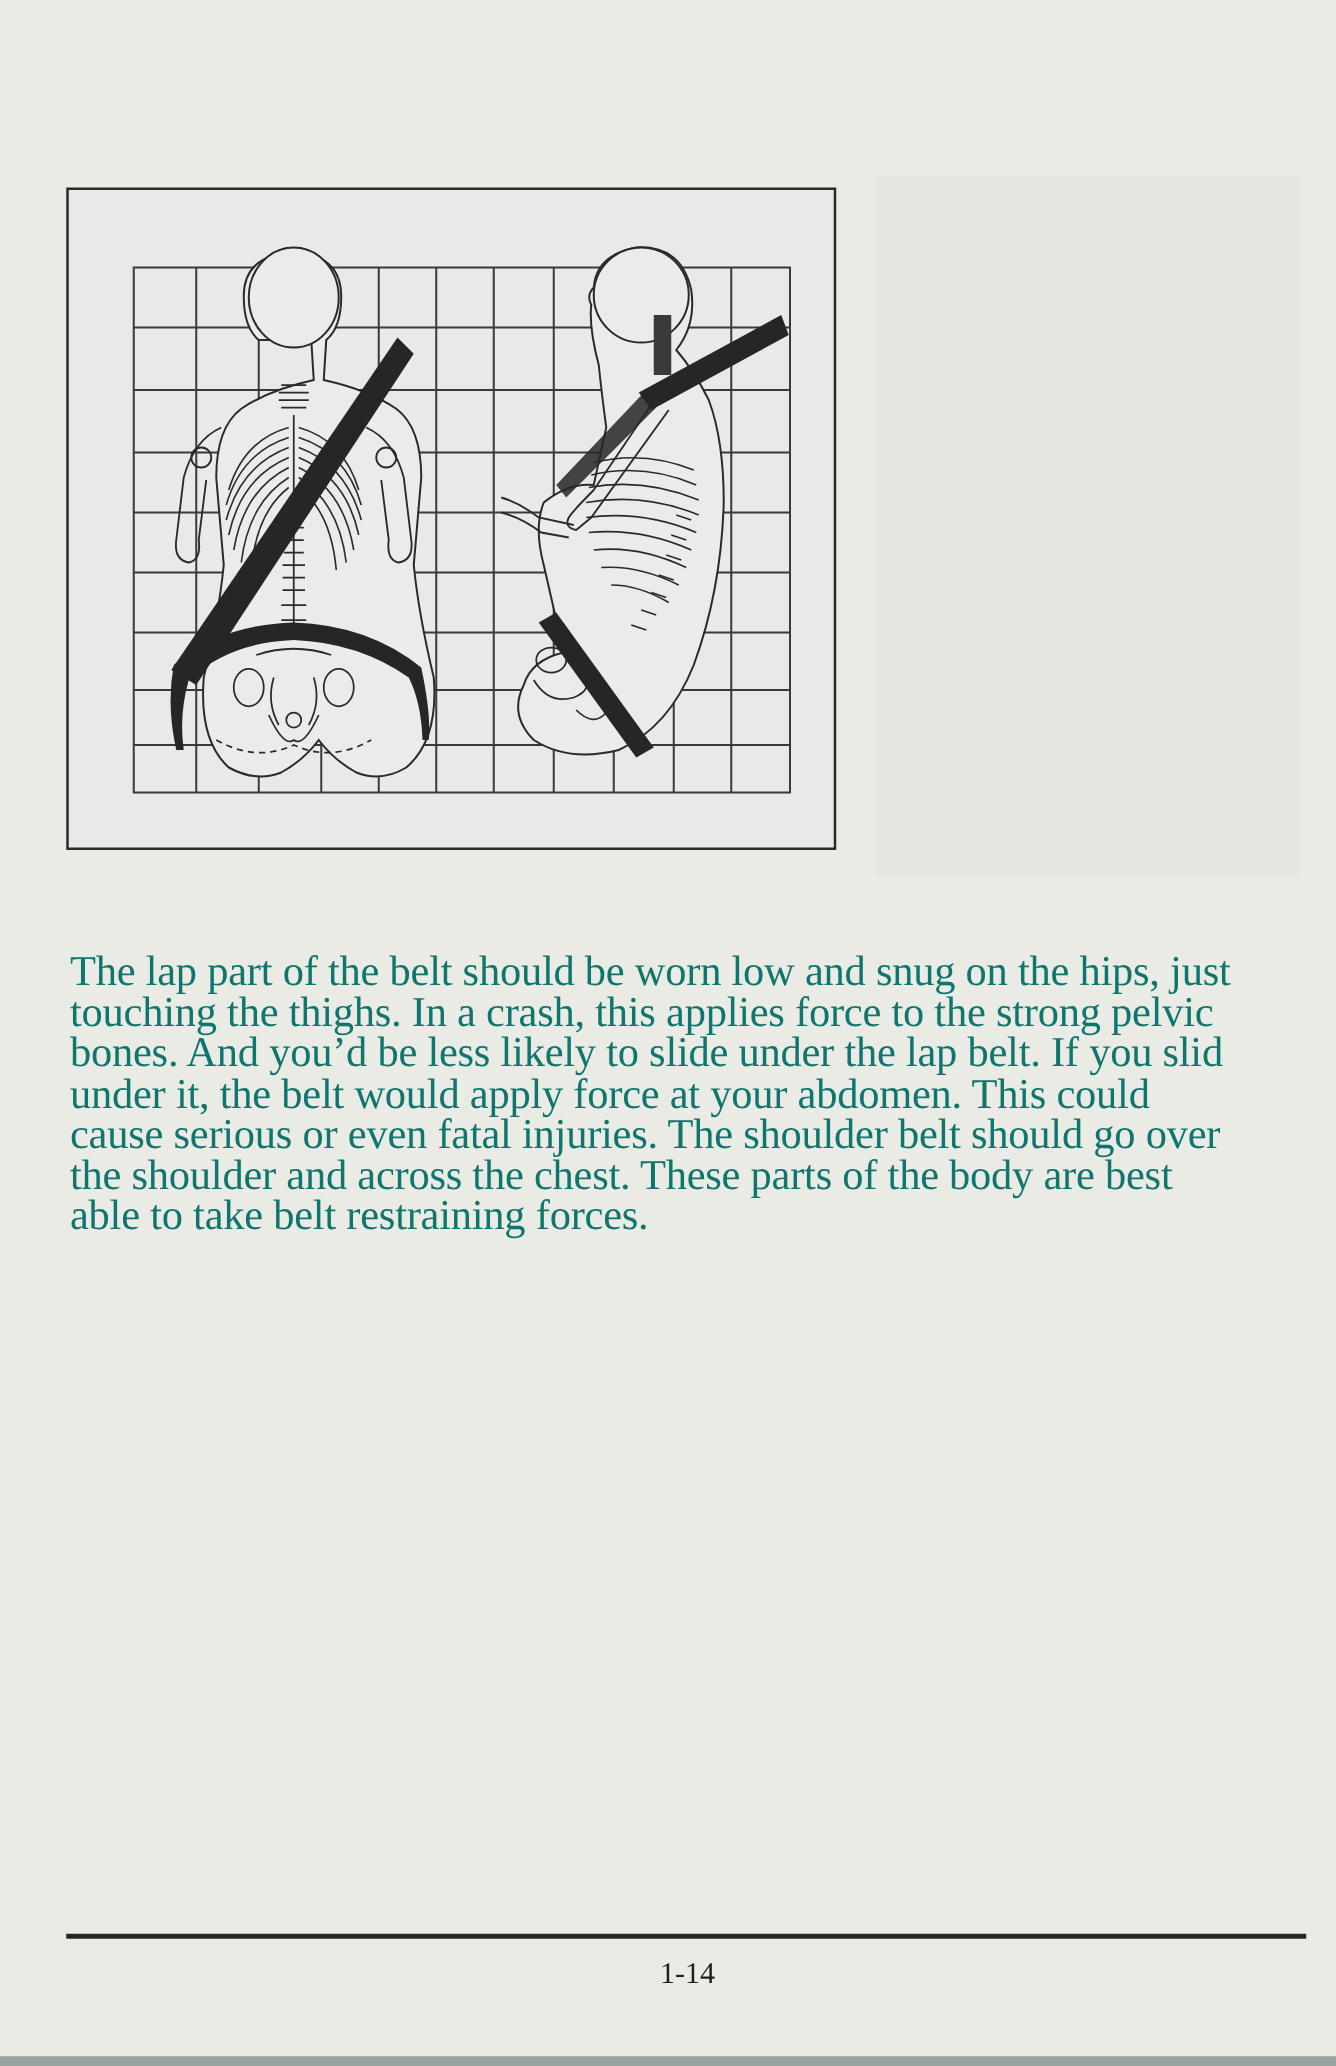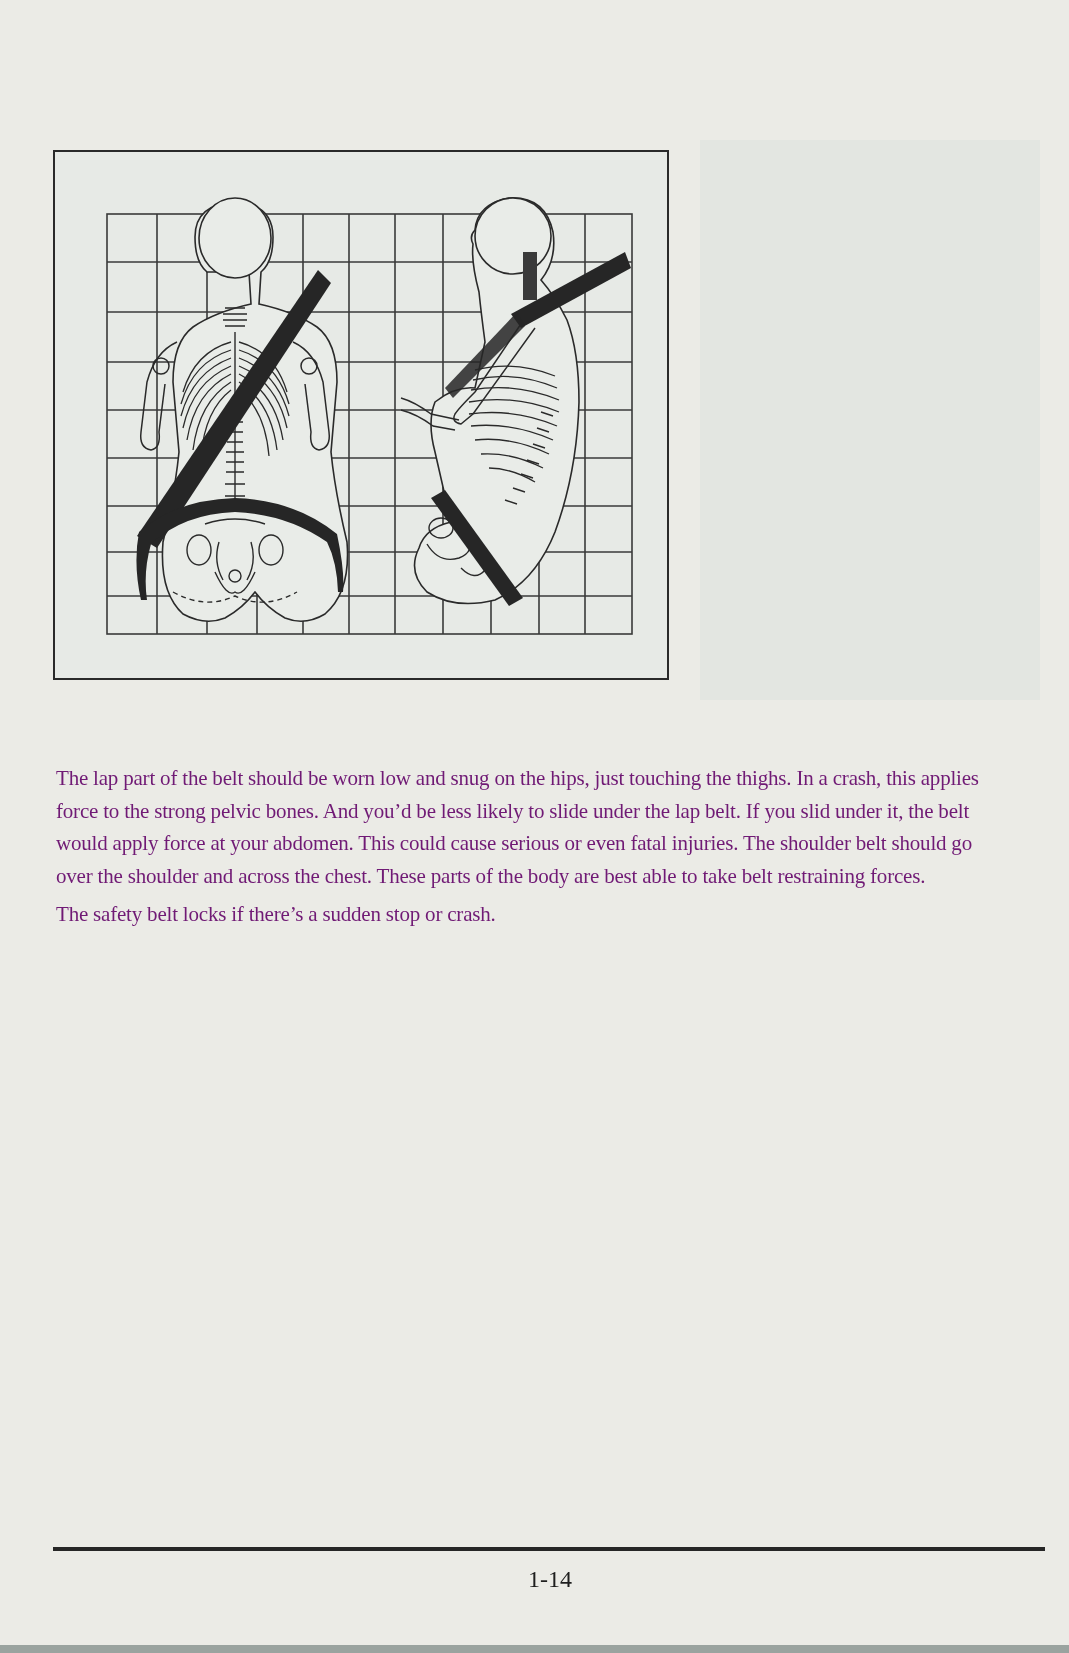--- a/index.html
+++ b/index.html
@@ -38,24 +38,24 @@
       top: 0;
     }
     .body-text {
       position: absolute;
       left: 56px;
       top: 762px;
       width: 940px;
     }
     .para {
       margin: 0 0 6px 0;
-      font-size: 21px;
+      font-size: 34px;
       line-height: 32.5px;
       letter-spacing: -0.2px;
-      color: #701a75;
+      color: #0f766e;
     }
     .footer-rule {
       position: absolute;
       left: 53px;
       top: 1547px;
       width: 992px;
       height: 4px;
       background: #262626;
     }
     .page-number {
@@ -200,18 +200,17 @@
       <path d="M570 100 L576 116 L466 176 L456 162 Z" fill="#262626" stroke="none"></path>
       <path d="M462 160 L470 174 L398 246 L390 236 Z" fill="#262626" stroke="none" opacity="0.85"></path>
 
       <path d="M376 346 L390 338 L468 446 L454 454 Z" fill="#262626" stroke="none"></path>
     </g>
   </svg>
 </div>
 
 <div class="body-text">
   <p class="para">The lap part of the belt should be worn low and snug on the hips, just touching the thighs. In a crash, this applies force to the strong pelvic bones. And you’d be less likely to slide under the lap belt. If you slid under it, the belt would apply force at your abdomen. This could cause serious or even fatal injuries. The shoulder belt should go over the shoulder and across the chest. These parts of the body are best able to take belt restraining forces.</p>
-  <p class="para">The safety belt locks if there’s a sudden stop or crash.</p>
 </div>
 
 <div class="footer-rule"></div>
 <div class="page-number">1-14</div>
 <div class="bottom-edge"></div>
 
 </body></html>

